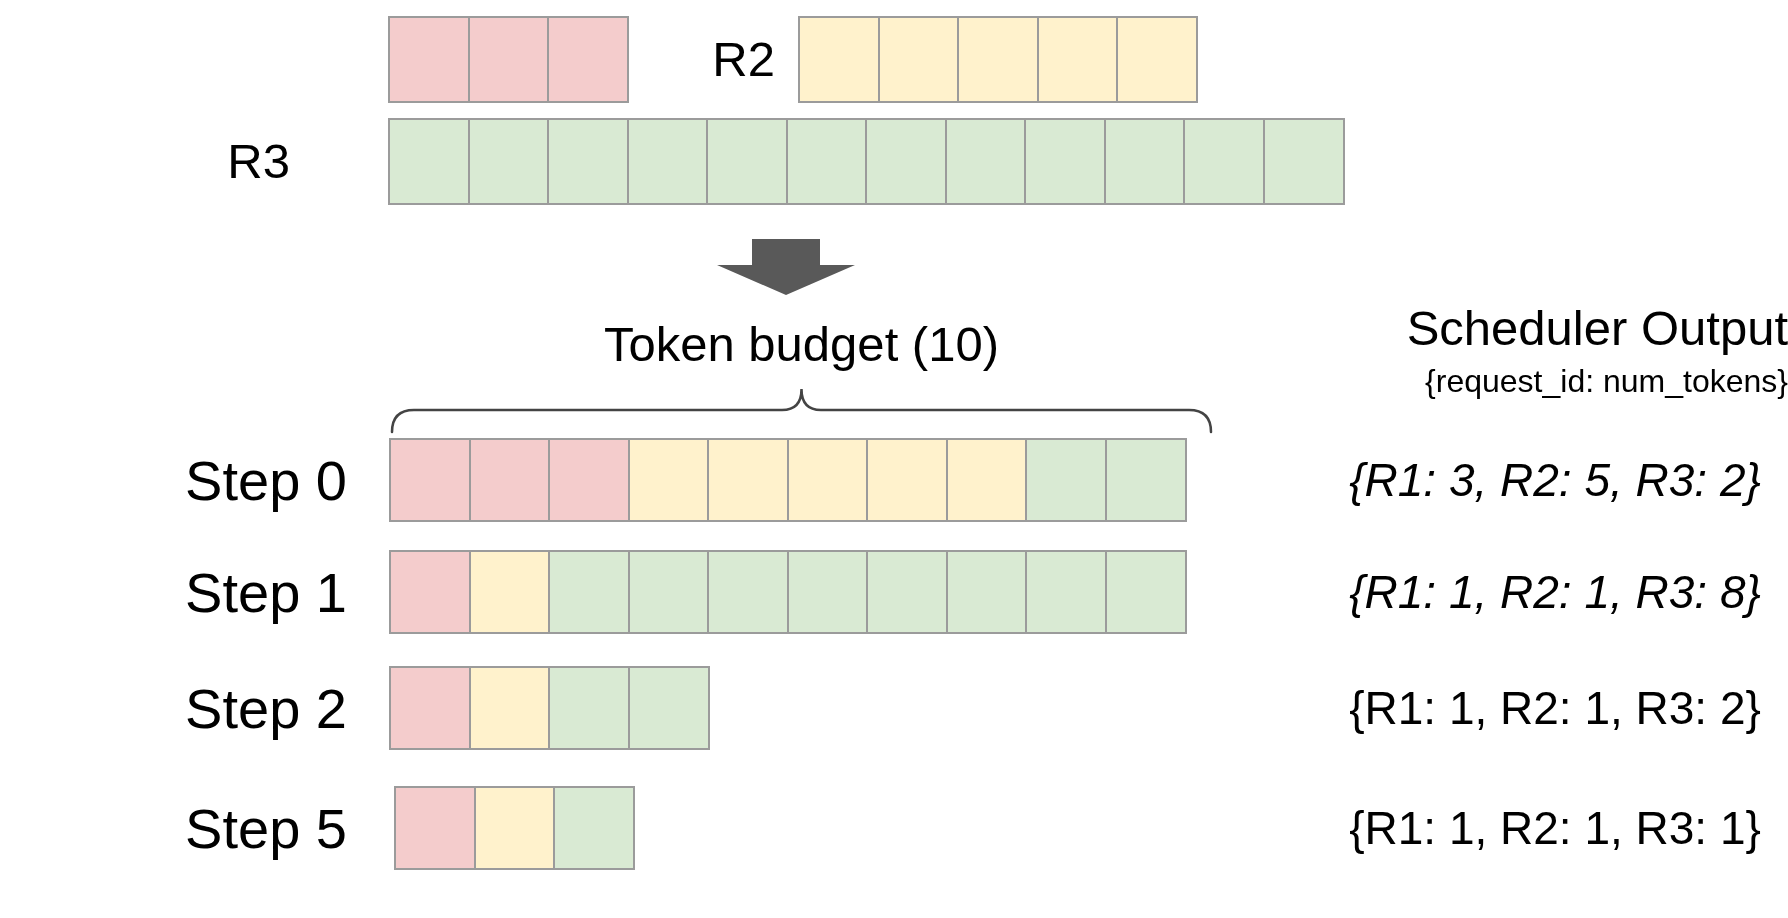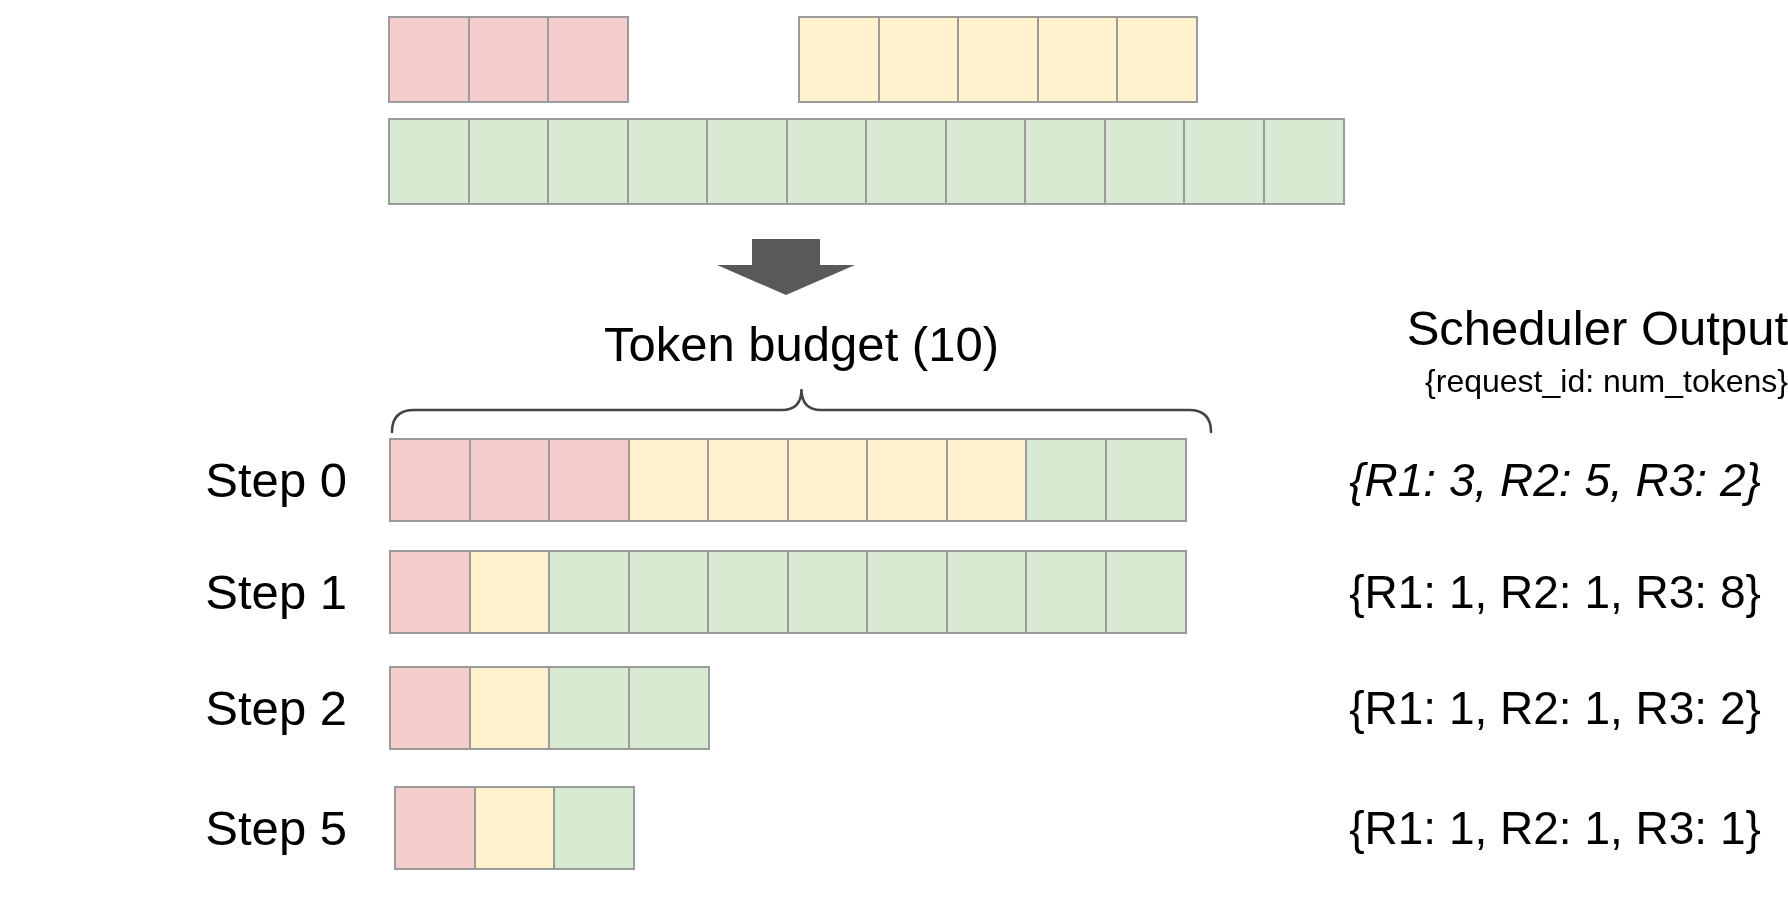--- a/index.html
+++ b/index.html
@@ -15,21 +15,21 @@
   .lbl.center{justify-content:center;text-align:center;}
   .bar{position:absolute;display:flex;}
   .cell{
     box-sizing:border-box;width:82px;
     border:2.5px solid var(--cell-border,#9b9b9b);
     margin-left:-2.5px;
   }
   .cell:first-child{margin-left:0;}
   .prompt-bar .cell{height:87px;}
   .step-bar .cell{height:84px;}
-  .step-label{position:absolute;left:140px;width:207px;height:84px;font-size:49px;
+  .step-label{position:absolute;left:140px;width:207px;height:84px;font-size:56px;
     display:flex;align-items:center;justify-content:flex-end;white-space:nowrap;}
   .out{
     position:absolute;left:1322px;width:466px;height:84px;font-size:46px;
     display:flex;align-items:center;justify-content:center;white-space:nowrap;
   }
   .sched-head{position:absolute;left:1322px;width:466px;top:300px;text-align:right;}
   .sched-title{font-size:49px;line-height:1.15;white-space:nowrap;}
   .sched-sub{font-size:32px;line-height:1.2;margin-top:6px;white-space:nowrap;}
   svg{position:absolute;display:block;}
 </style>
@@ -38,28 +38,30 @@
 
 <div class="canvas">
 
 
   <div class="bar prompt-bar" id="bar-r1" style="left:388px;top:16px;">
       <div class="cell" style="background: rgb(244, 204, 204);"></div>
       <div class="cell" style="background: rgb(244, 204, 204);"></div>
       <div class="cell" style="background: rgb(244, 204, 204);"></div>
     </div>
 
+  <div class="lbl right vcenter" style="left:645px;top:16px;width:130px;height:87px;">R2</div>
   <div class="bar prompt-bar" id="bar-r2" style="left:798px;top:16px;">
       <div class="cell" style="background: rgb(255, 242, 204);"></div>
       <div class="cell" style="background: rgb(255, 242, 204);"></div>
       <div class="cell" style="background: rgb(255, 242, 204);"></div>
       <div class="cell" style="background: rgb(255, 242, 204);"></div>
       <div class="cell" style="background: rgb(255, 242, 204);"></div>
     </div>
 
+  <div class="lbl right vcenter" style="left:160px;top:118px;width:130px;height:87px;">R3</div>
   <div class="bar prompt-bar" id="bar-r3" style="left:388px;top:118px;">
       <div class="cell" style="background: rgb(217, 234, 211);"></div>
       <div class="cell" style="background: rgb(217, 234, 211);"></div>
       <div class="cell" style="background: rgb(217, 234, 211);"></div>
       <div class="cell" style="background: rgb(217, 234, 211);"></div>
       <div class="cell" style="background: rgb(217, 234, 211);"></div>
       <div class="cell" style="background: rgb(217, 234, 211);"></div>
       <div class="cell" style="background: rgb(217, 234, 211);"></div>
       <div class="cell" style="background: rgb(217, 234, 211);"></div>
       <div class="cell" style="background: rgb(217, 234, 211);"></div>
@@ -103,21 +105,21 @@
       <div class="cell" style="background: rgb(255, 242, 204);"></div>
       <div class="cell" style="background: rgb(217, 234, 211);"></div>
       <div class="cell" style="background: rgb(217, 234, 211);"></div>
       <div class="cell" style="background: rgb(217, 234, 211);"></div>
       <div class="cell" style="background: rgb(217, 234, 211);"></div>
       <div class="cell" style="background: rgb(217, 234, 211);"></div>
       <div class="cell" style="background: rgb(217, 234, 211);"></div>
       <div class="cell" style="background: rgb(217, 234, 211);"></div>
       <div class="cell" style="background: rgb(217, 234, 211);"></div>
     </div>
-  <div class="out" style="top:550px;">{R1: 1, R2: 1, R3: 8}</div>
+  <div class="out" style="top:550px;font-style:italic;">{R1: 1, R2: 1, R3: 8}</div>
 
   <div class="step-label" style="top:666px;">Step 2</div>
   <div class="bar step-bar" style="left:389px;top:666px;">
       <div class="cell" style="background: rgb(244, 204, 204);"></div>
       <div class="cell" style="background: rgb(255, 242, 204);"></div>
       <div class="cell" style="background: rgb(217, 234, 211);"></div>
       <div class="cell" style="background: rgb(217, 234, 211);"></div>
     </div>
   <div class="out" style="top:666px;">{R1: 1, R2: 1, R3: 2}</div>
 

